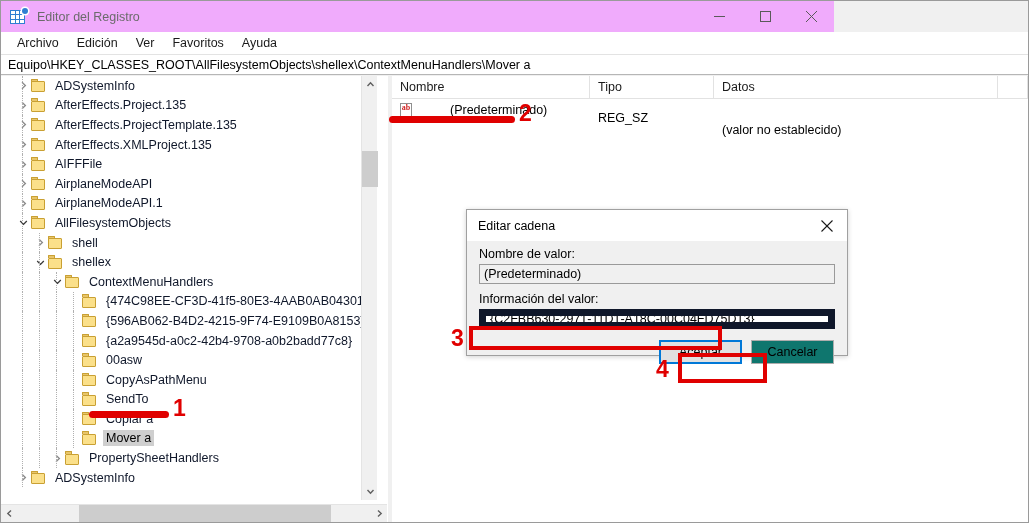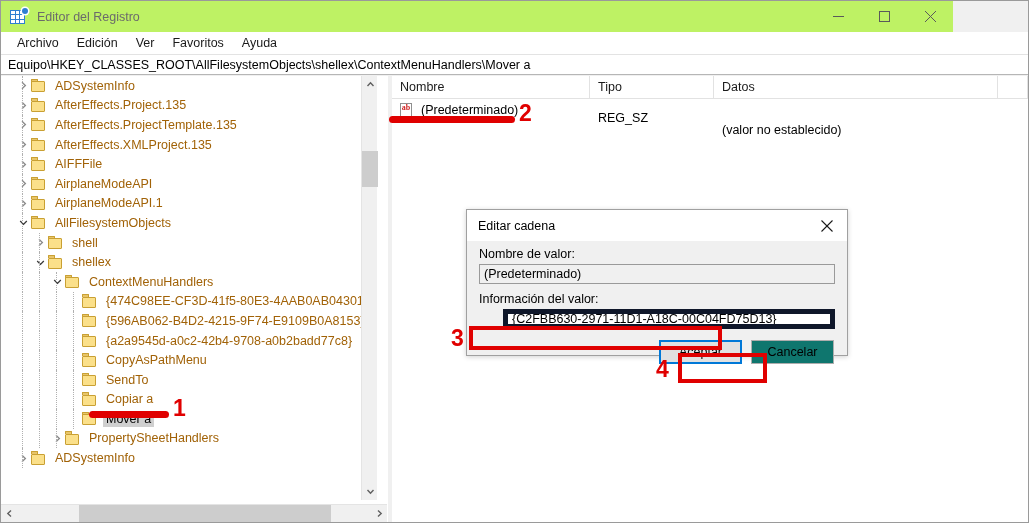--- a/index.html
+++ b/index.html
@@ -23,23 +23,23 @@
     background: #f0f0f0;
     border: 1px solid #9a9a9a;
     box-sizing: border-box;
     overflow: hidden;
   }
 
   
   .titlebar {
     position: absolute;
     left: 0; top: 0;
-    width: 952px;
+    width: 833px;
     height: 31px;
-    background: #bef264;
+    background: #f0abfc;
     display: flex;
     align-items: center;
   }
   .app-icon {
     margin-left: 9px;
     width: 17px; height: 17px;
     position: relative;
     flex: 0 0 auto;
   }
   .app-icon .grid {
@@ -185,21 +185,21 @@
     position: absolute;
     left: 0; top: 2.5px;
     width: 14px; height: 11px;
     background: #fbe08a;
     border: 1px solid #c9a033;
     box-sizing: border-box;
     border-radius: 1px;
   }
   .tree-label {
     font-size: 12.5px;
-    color: #a16207;
+    color: #0f172a;
     padding: 0 3px;
     line-height: 16px;
   }
   .tree-label.selected {
     background: #cfcfcf;
     color: #000000;
   }
 
   
   .tree-vscroll {
@@ -293,21 +293,22 @@
     font-size: 12.5px;
     color: #000000;
     padding-left: 8px;
     box-sizing: border-box;
     white-space: nowrap;
   }
   .ab-icon {
     width: 14px; height: 14px;
     position: relative;
     flex: 0 0 auto;
-    margin-right: 7px;
+    margin-right: 20px;
+    padding-left: 16px;
   }
   .ab-icon .page {
     position: absolute;
     left: 0; top: 0;
     width: 12px; height: 14px;
     background: #ffffff;
     border: 1px solid #8f8f8f;
     box-sizing: border-box;
   }
   .ab-icon .ab {
@@ -367,21 +368,21 @@
     box-sizing: border-box;
     display: flex;
     align-items: center;
     padding-left: 4px;
     font-size: 12.5px;
     color: #000000;
     white-space: nowrap;
     overflow: hidden;
   }
   .dlg-input.readonly { background: #f0f0f0; }
-  .dlg-input.focused { border: 5px solid #0f172a; margin-left: 24px; }
+  .dlg-input.focused { border: 7px solid #0f172a; }
   .dlg-gap { height: 8px; }
   .dlg-buttons {
     display: flex;
     justify-content: flex-end;
     gap: 9px;
     margin-top: 11px;
     padding-right: 1px;
   }
   .dlg-btn {
     width: 83px;
@@ -685,20 +686,33 @@
             <div style="width: 65px; flex: 0 0 auto; height: 19.6px;"></div>
             <div class="guide" style="left: 21px;"></div>
             <div class="guide" style="left: 38px;"></div>
             <div class="guide" style="left: 55px;"></div>
             <div class="guide" style="left: 72px;"></div>
             <div class="chev"></div>
             <div class="folder">
               <div class="tab"></div>
               <div class="body"></div>
             </div>
+            <div class="tree-label">00asw</div>
+          </div>
+          <div class="tree-row">
+            <div style="width: 65px; flex: 0 0 auto; height: 19.6px;"></div>
+            <div class="guide" style="left: 21px;"></div>
+            <div class="guide" style="left: 38px;"></div>
+            <div class="guide" style="left: 55px;"></div>
+            <div class="guide" style="left: 72px;"></div>
+            <div class="chev"></div>
+            <div class="folder">
+              <div class="tab"></div>
+              <div class="body"></div>
+            </div>
             <div class="tree-label">CopyAsPathMenu</div>
           </div>
           <div class="tree-row">
             <div style="width: 65px; flex: 0 0 auto; height: 19.6px;"></div>
             <div class="guide" style="left: 21px;"></div>
             <div class="guide" style="left: 38px;"></div>
             <div class="guide" style="left: 55px;"></div>
             <div class="guide" style="left: 72px;"></div>
             <div class="chev"></div>
             <div class="folder">

